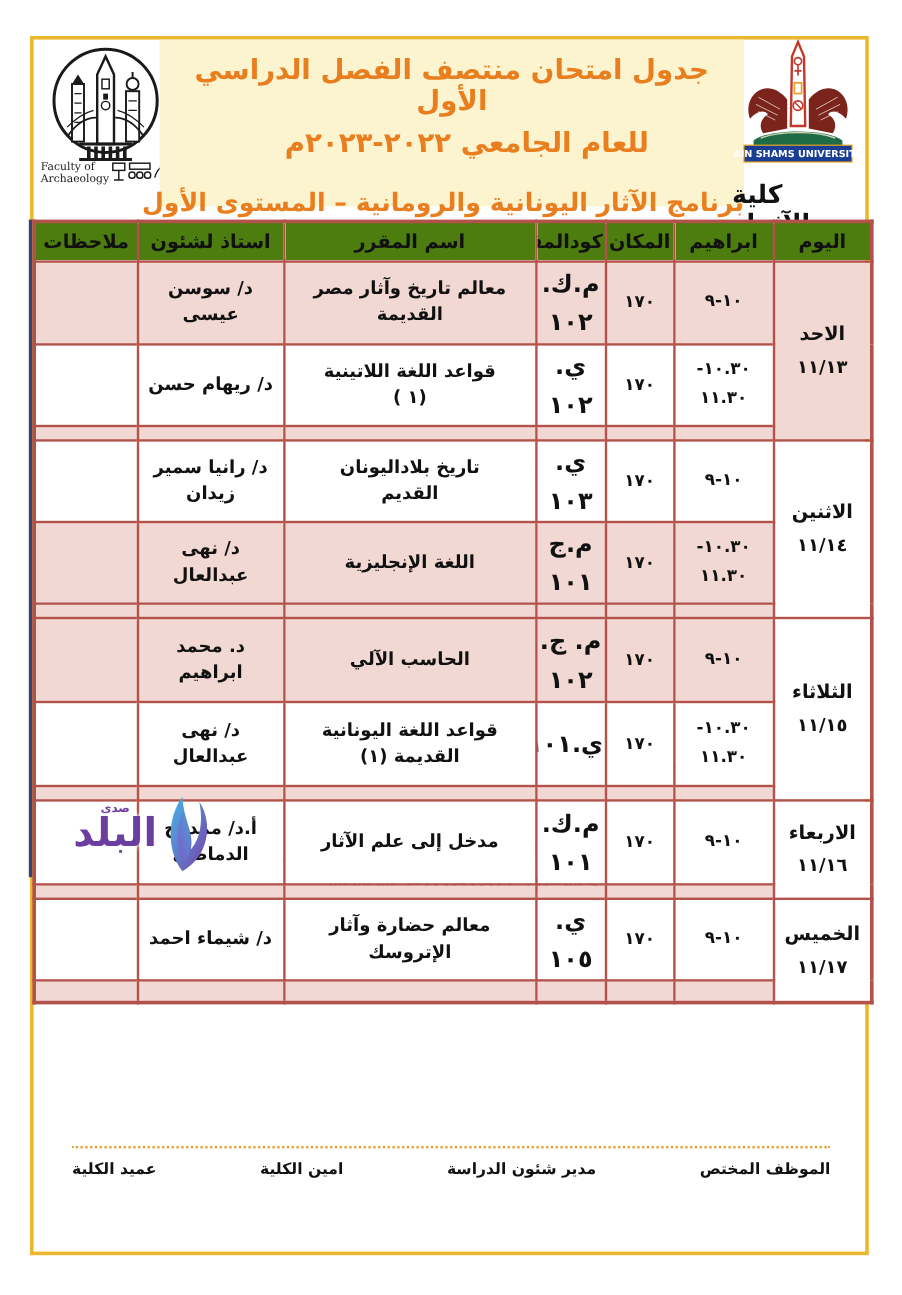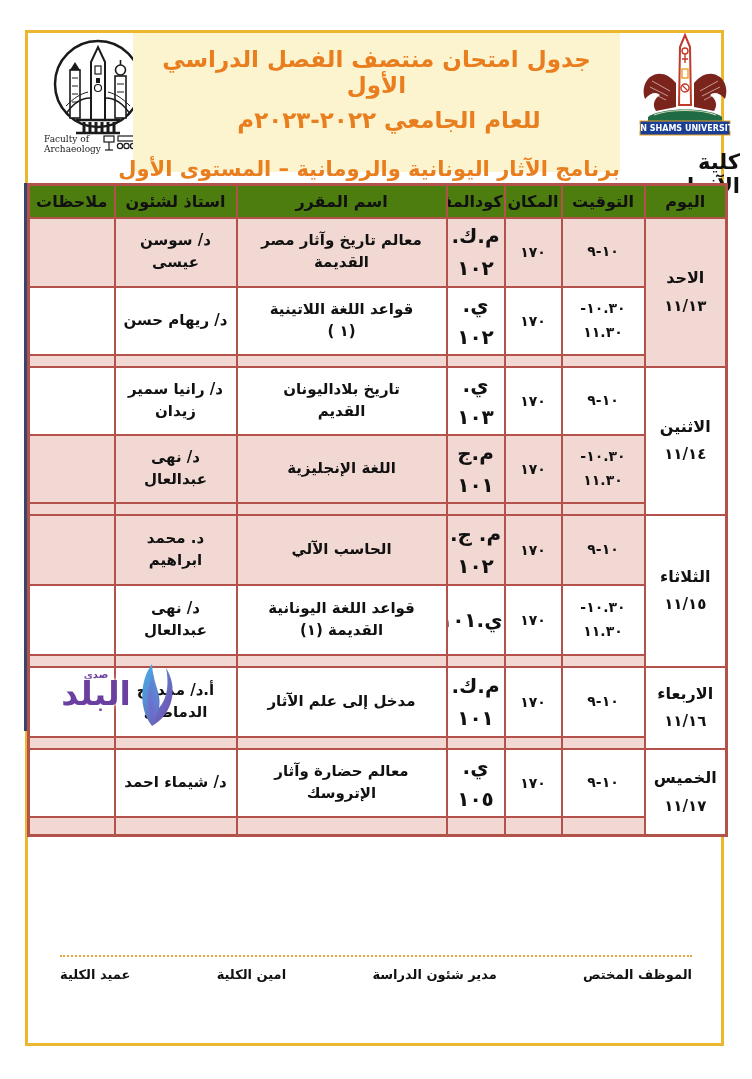--- a/index.html
+++ b/index.html
@@ -8,22 +8,22 @@
   .page-frame{position:absolute;left:25px;top:30px;width:699px;height:1016px;
        border:3px solid #eab72e;box-sizing:border-box;background:#ffffff;}
   .table-edge-shadow{position:absolute;left:24px;top:183px;width:3px;height:548px;
        background:#37446e;}
   
   .title-panel{position:absolute;left:133px;top:33px;width:487px;height:139px;
        background:#fcf3cf;text-align:center;direction:rtl;}
   .title-l1{margin-top:13px;font-size:23px;font-weight:bold;color:#e97e1f;}
   .title-l2{margin-top:9px;font-size:23px;font-weight:bold;color:#e97e1f;margin-left:25px;}
   .title-l3{margin-top:24px;font-size:21px;font-weight:bold;color:#e97e1f;white-space:nowrap;}
-  .logo-left{position:absolute;left:42px;top:36px;width:112px;height:118px;}
-  .logo-right{position:absolute;left:610px;top:33px;width:110px;height:140px;text-align:right;margin-left:20px;}
+  .logo-left{position:absolute;left:32px;top:36px;width:112px;height:118px;}
+  .logo-right{position:absolute;left:610px;top:33px;width:110px;height:140px;text-align:left;}
   .faculty-ar{direction:rtl;font-size:21px;font-weight:bold;color:#111;margin-top:1px;
        letter-spacing:0px;}
   
   table.sched{position:absolute;left:27px;top:183px;width:698px;border-collapse:collapse;
        table-layout:fixed;direction:rtl;}
   table.sched{border:3px solid #b3524a;}
   table.sched td,table.sched th{border:2px solid #b3524a;text-align:center;
        vertical-align:middle;color:#111;overflow:hidden;}
   th{font-size:16px;font-weight:bold;background:#4d7c0f;}
   td{font-weight:bold;}
@@ -174,21 +174,21 @@
       <col style="width:57px">
     <col style="width:58px">
       <col style="width:210px">
       <col style="width:122px">
     <col style="width:86px">
   </colgroup>
 
   <tbody>
       <tr style="height:33px">
     <th>اليوم</th>
-    <th>التوقيت</th>
+    <th>ابراهيم</th>
     <th>المكان</th>
     <th>كودالمقرر</th>
     <th>اسم المقرر</th>
     <th>استاذ لشئون</th>
     <th>ملاحظات</th>
   </tr>
 
   <tr style="height:69px">
     <td rowspan="3" class="cell-day pink">
       <div>الاحد</div>

